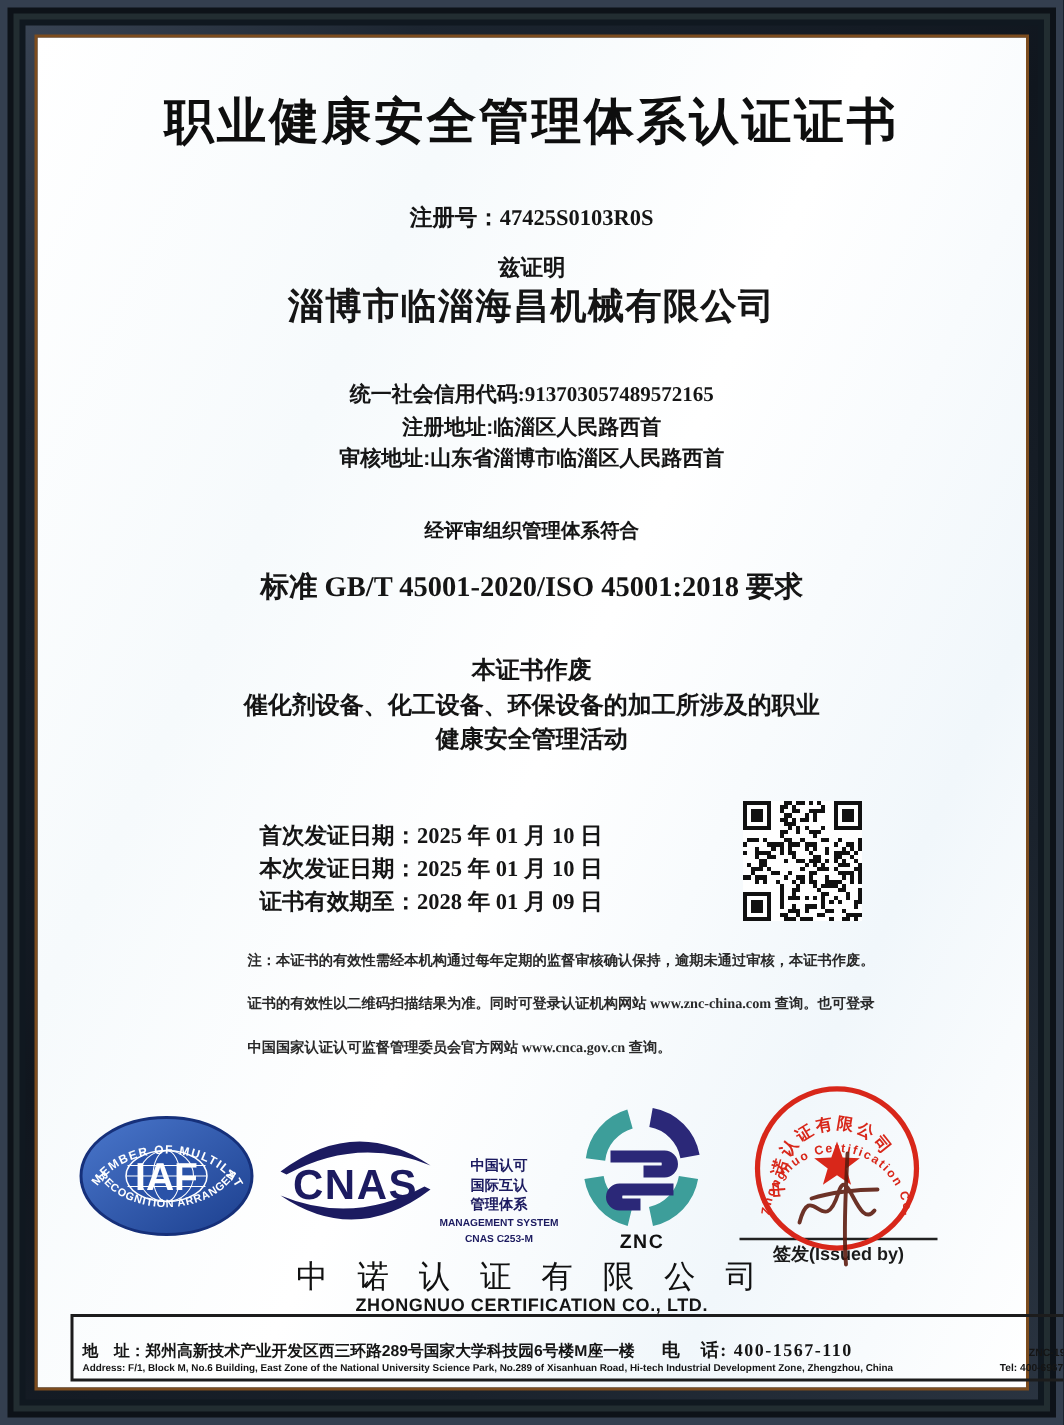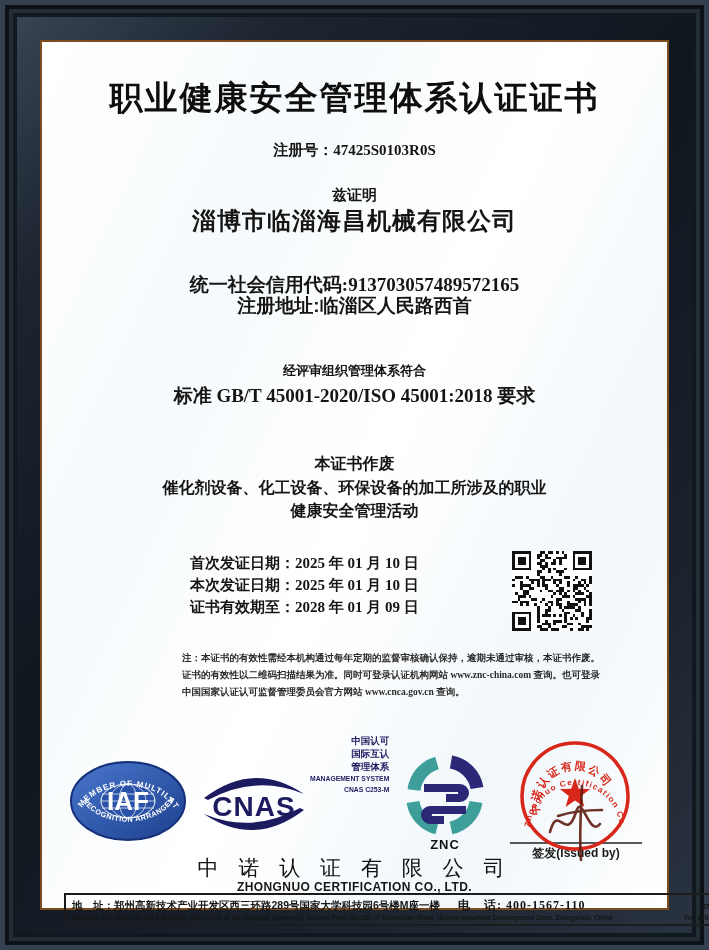--- a/index.html
+++ b/index.html
@@ -3,49 +3,49 @@
 <meta charset="utf-8">
 <style>
   html,body{margin:0;padding:0;}
   body{
     width:709px;height:950px;position:relative;
     font-family:"Liberation Sans",sans-serif;
     background:#141a23;overflow:hidden;
   }
   
   .frame{
-    position:absolute;inset:0;box-sizing:border-box;padding:40px;
+    position:absolute;inset:0;box-sizing:border-box;padding:23px;
     background:linear-gradient(135deg,#3c4758 0%,#1c2530 18%,#10161e 45%,#1a222c 75%,#2b3542 100%);
     box-shadow:inset 0 0 0 5px #343f4f,inset 0 0 0 9px #0d1218,inset 0 0 0 13px #222d31,inset 0 0 0 17px #101820;
   }
   .paper{
     position:relative;width:100%;height:100%;box-sizing:border-box;
     border:2px solid #7c4c1e;
     background:linear-gradient(115deg,#ffffff 0%,#f6fafc 28%,#ffffff 52%,#f1f7fb 78%,#ffffff 100%);
     color:#151515;
   }
   .abs{position:absolute;left:0;right:0;}
   .ctr{text-align:center;}
-  .serifnum{font-family:"Liberation Serif",sans-serif;}
+  .serifnum{font-family:"Liberation Serif",sans-serif;margin-top:12px;}
   .title{top:34px;font-size:33px;font-weight:700;letter-spacing:2px;color:#0e0e0e;}
   .regno{top:99px;font-size:15px;font-weight:700;}
   .certify{top:144px;font-size:15px;font-weight:700;}
   .company{top:163px;font-size:24px;font-weight:700;letter-spacing:1px;}
-  .infoblock{top:232px;font-size:19px;font-weight:700;line-height:21px;}
+  .infoblock{top:216px;font-size:14px;font-weight:700;line-height:21px;}
   .conform{top:320px;font-size:13px;font-weight:700;}
   .standard{top:341px;font-size:19px;font-weight:700;}
   .scopetitle{top:412px;font-size:16px;font-weight:700;}
   .scopelines{top:434px;font-size:16px;font-weight:700;line-height:23px;}
   .dates{top:510px;left:148px;right:auto;font-size:15px;font-weight:700;line-height:22px;}
   .dates .row span{display:inline;}
   .qr{position:absolute;left:470px;top:509px;width:80px;height:80px;}
   .notes{top:607px;left:140px;right:60px;font-size:9.5px;font-weight:700;line-height:17.5px;color:#2a2a2a;text-align:left;}
   .logo-iaf{position:absolute;left:26px;top:716px;}
   .logo-cnas{position:absolute;left:156px;top:726px;}
-  .cnas-text{position:absolute;left:268px;top:692px;color:#1c1b60;font-weight:700;text-align:right;}
+  .cnas-text{position:absolute;left:268px;top:746px;color:#1c1b60;font-weight:700;text-align:center;}
   .cnas-text .cn{font-size:9.5px;line-height:13px;}
   .cnas-text .en{font-size:6.8px;line-height:11px;}
   .logo-znc{position:absolute;left:360px;top:712px;}
   .seal{position:absolute;left:450px;top:698px;}
   .issuer-cn{top:812px;font-size:21px;font-weight:400;letter-spacing:7px;color:#111;}
   .issuer-en{top:838px;font-size:12px;font-weight:700;letter-spacing:.4px;}
   .footer{
     position:absolute;left:22px;top:851px;width:683px;box-sizing:border-box;
     border:2px solid #1c1c1c;padding:2px 6px 3px 6px;text-align:left;
   }
@@ -67,20 +67,21 @@
     <div class="abs ctr regno serifnum">
       <span style="font-family:'Liberation Sans',sans-serif;">注册号：</span><span>47425S0103R0S</span>
     </div>
 
     <div class="abs ctr certify">兹证明</div>
     <div class="abs ctr company">淄博市临淄海昌机械有限公司</div>
 
     <div class="abs ctr infoblock">
       <div class="serifnum">统一社会信用代码:913703057489572165</div>
       <div>注册地址:临淄区人民路西首</div>
+      <div>审核地址:山东省淄博市临淄区人民路西首</div>
     </div>
 
     <div class="abs ctr conform">经评审组织管理体系符合</div>
     <div class="abs ctr standard serifnum">标准 GB/T 45001-2020/ISO 45001:2018 要求</div>
 
     <div class="abs ctr scopetitle">本证书作废</div>
     <div class="abs ctr scopelines">
       <div>催化剂设备、化工设备、环保设备的加工所涉及的职业</div>
       <div>健康安全管理活动</div>
     </div>

